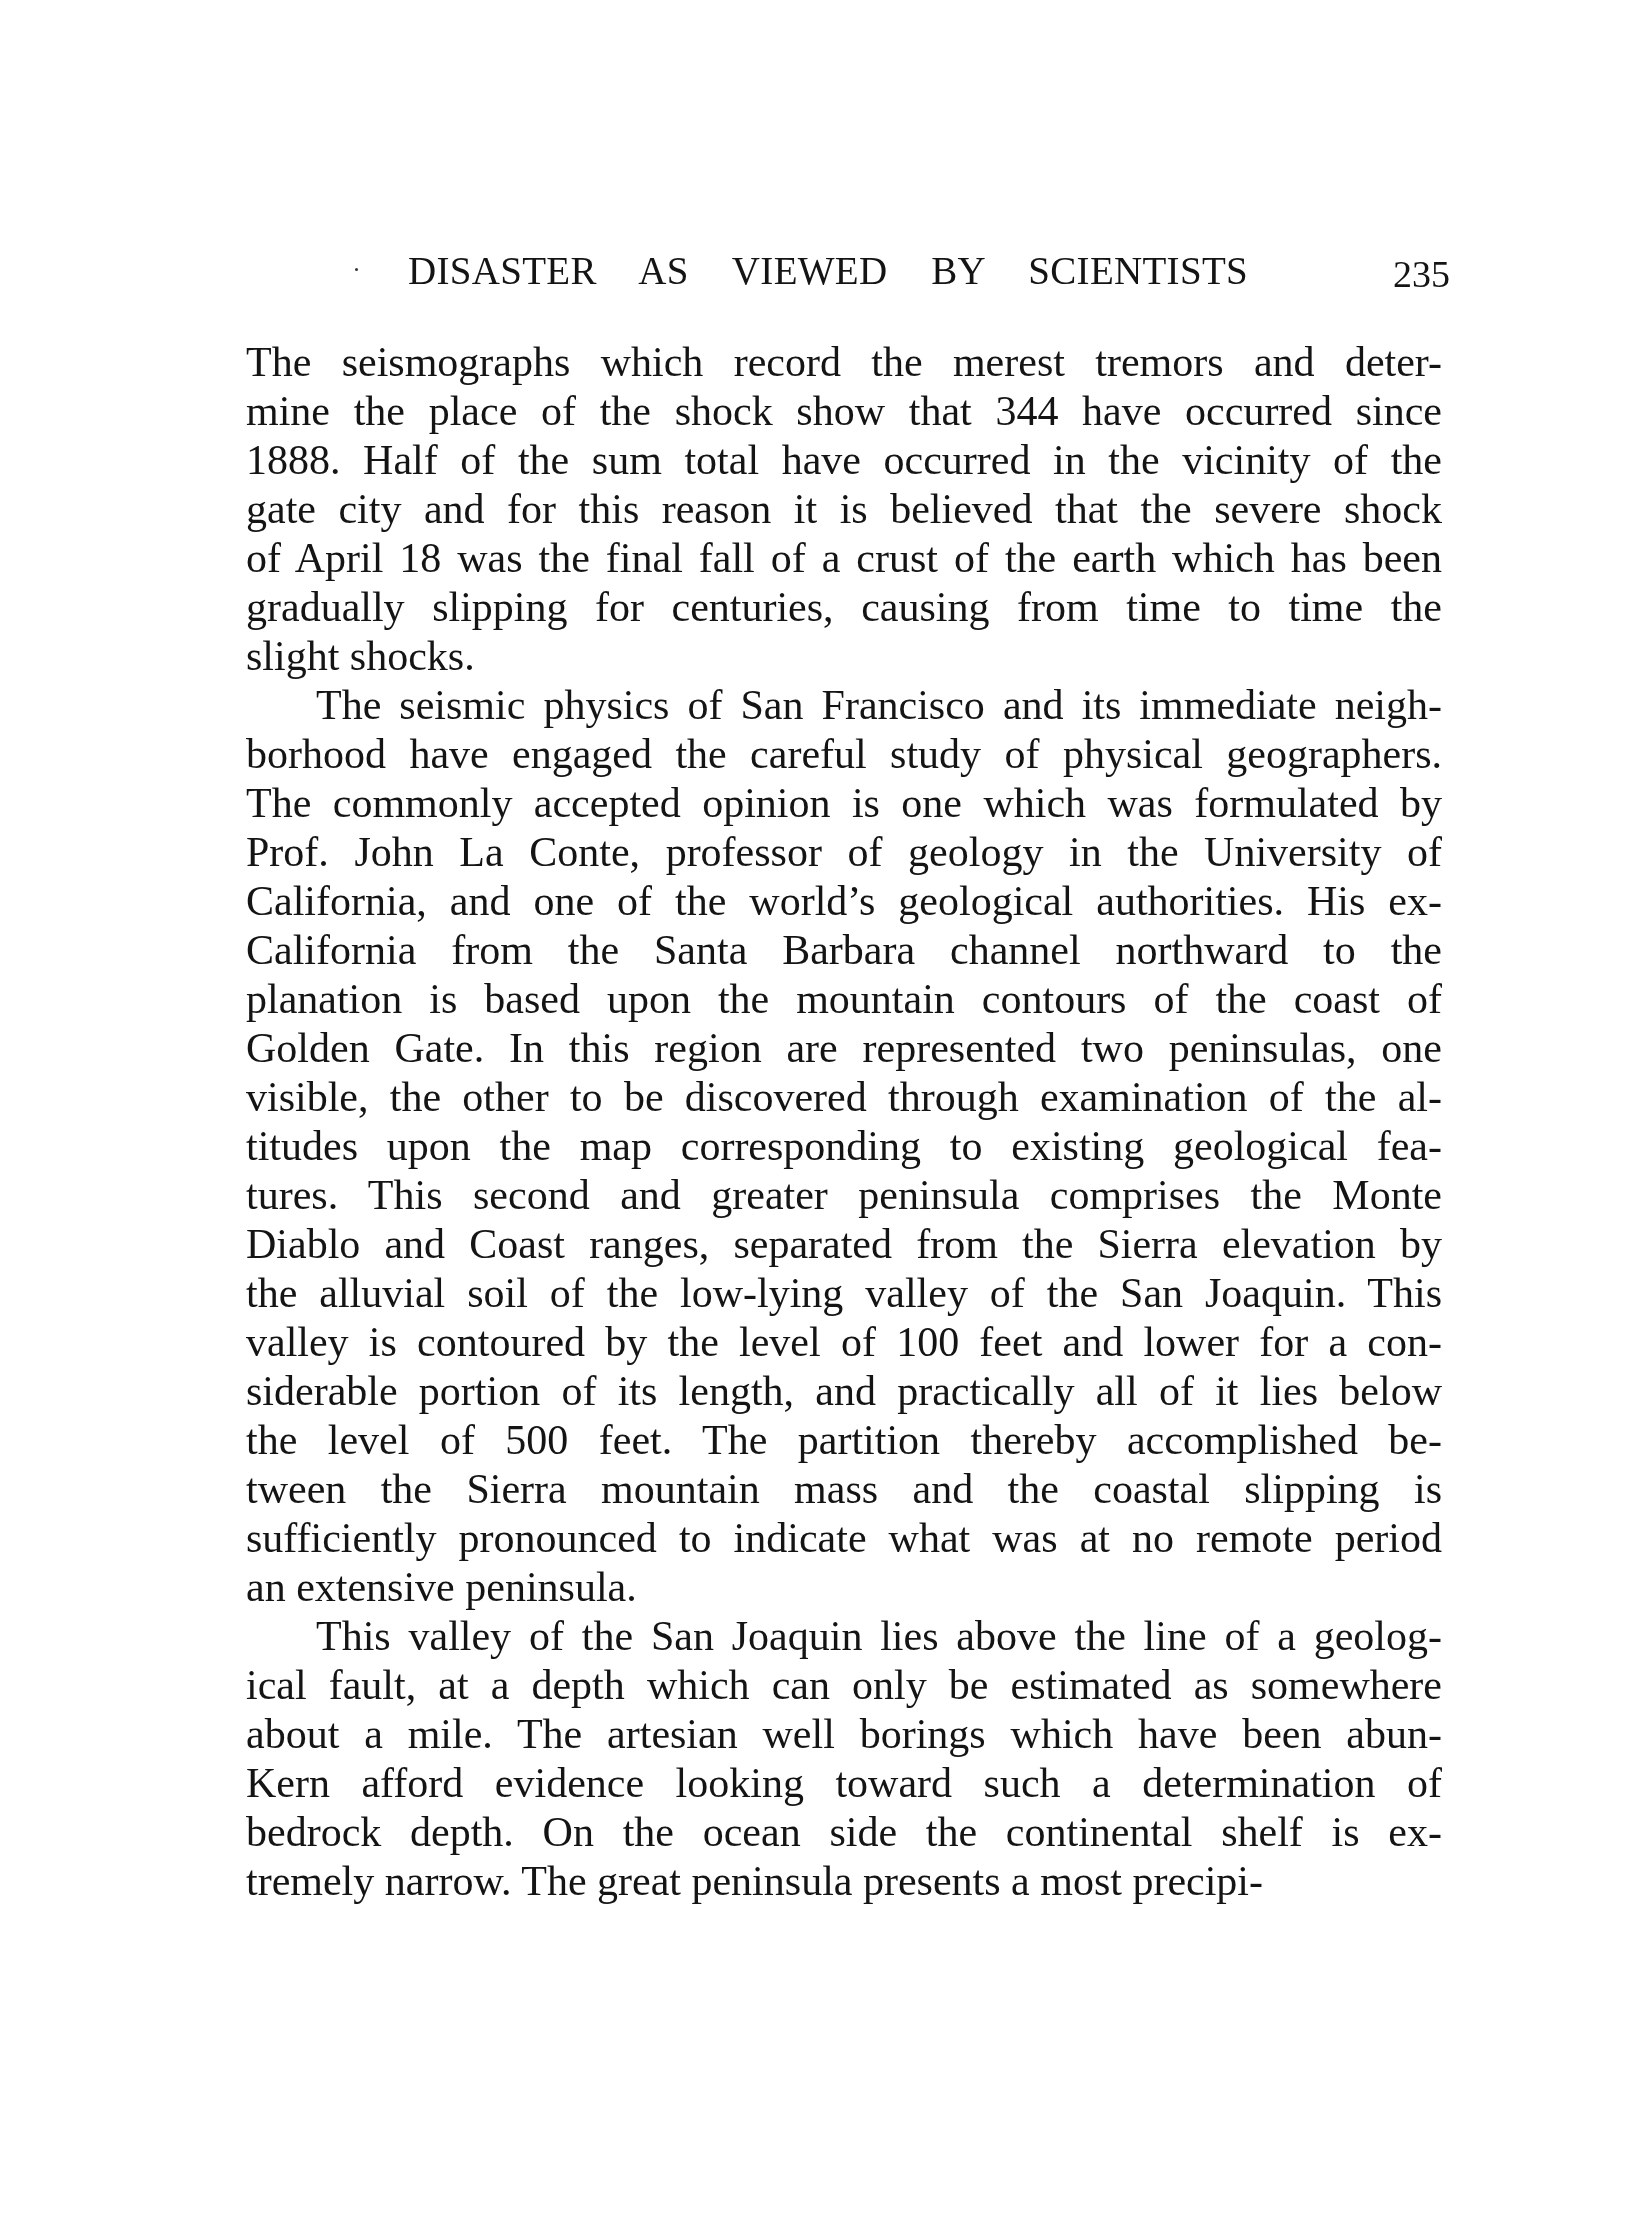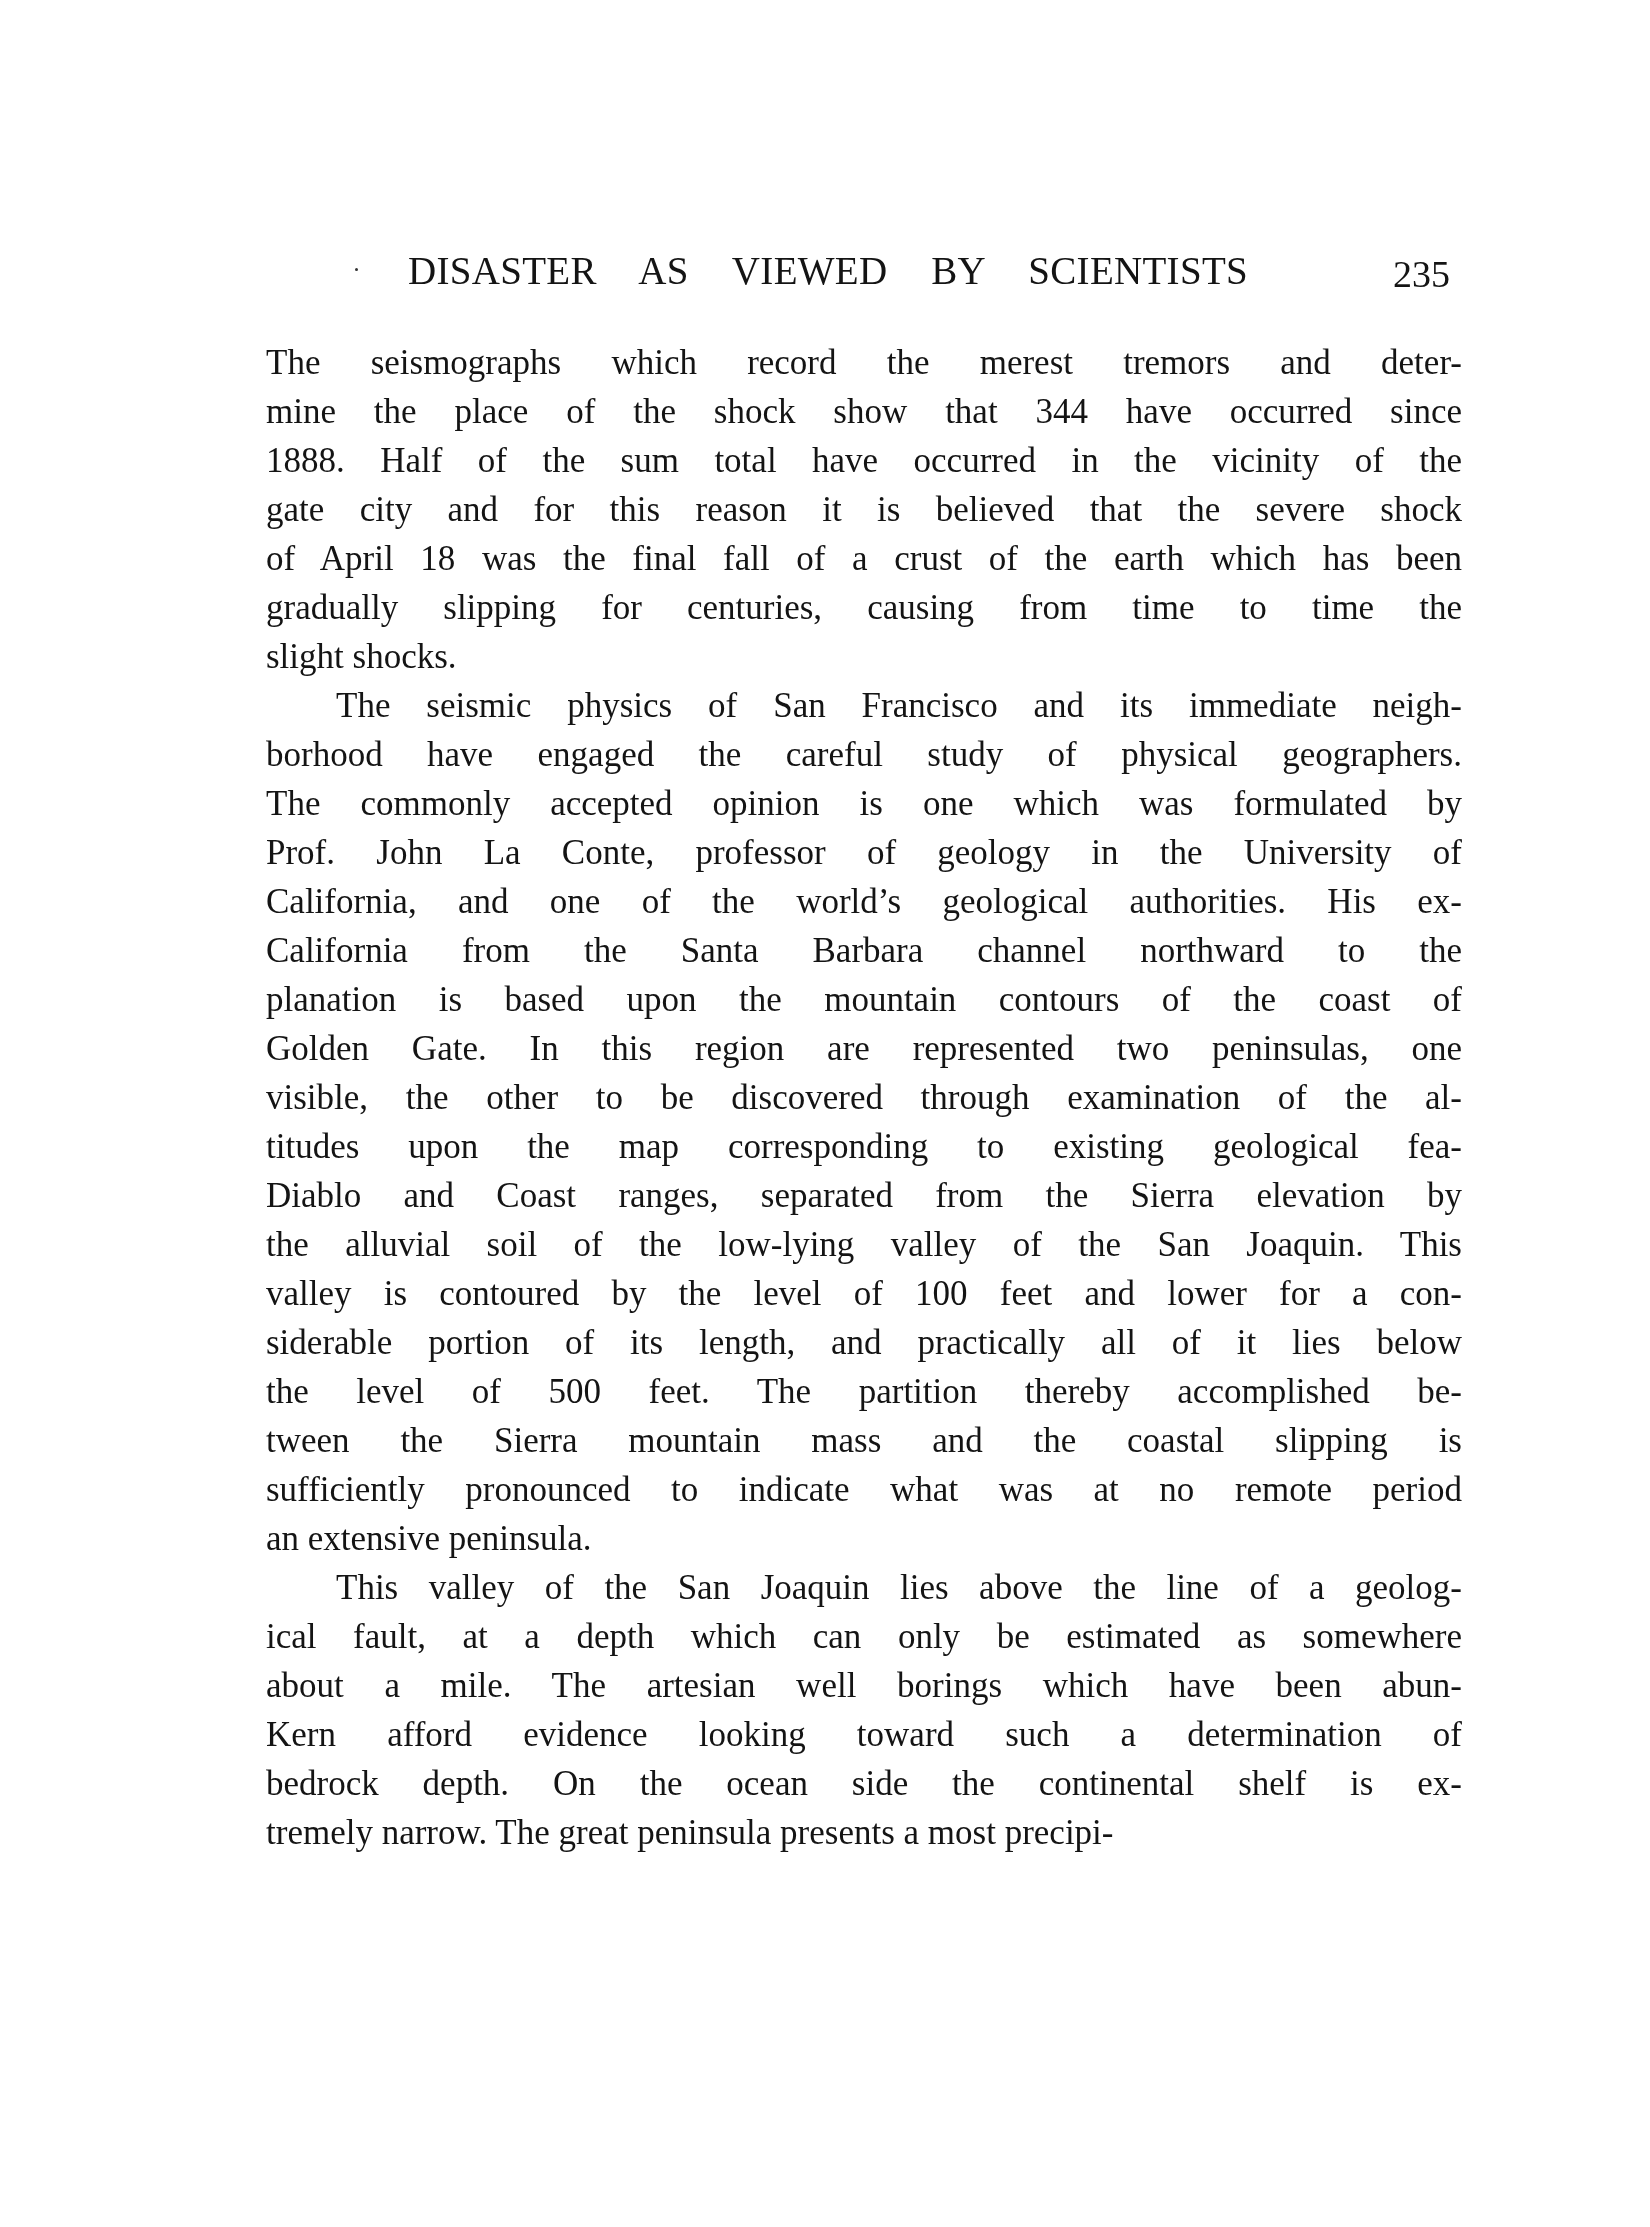--- a/index.html
+++ b/index.html
@@ -41,22 +41,21 @@
     width: 3.4px; height: 3.4px;
     background: #333;
     border-radius: 50%;
   }
 
   .body-text {
     position: absolute;
     left: 246px;
     top: 338px;
     width: 1196px;
-    font-size: 35px;
-    margin-left: 20px;
+    font-size: 42px;
   }
   .line {
     display: block;
     height: 49px;
     line-height: 49px;
     white-space: nowrap;
     text-align: justify;
     text-align-last: justify;
   }
   .line.last { text-align-last: left; }
@@ -84,20 +83,21 @@
         <span class="line indent">The seismic physics of San Francisco and its immediate neigh-</span>
         <span class="line">borhood have engaged the careful study of physical geographers.</span>
         <span class="line">The commonly accepted opinion is one which was formulated by</span>
         <span class="line">Prof. John La Conte, professor of geology in the University of</span>
         <span class="line">California, and one of the world’s geological authorities.  His ex-</span>
         <span class="line">California from the Santa Barbara channel northward to the</span>
         <span class="line">planation is based upon the mountain contours of the coast of</span>
         <span class="line">Golden Gate.  In this region are represented two peninsulas, one</span>
         <span class="line">visible, the other to be discovered through examination of the al-</span>
         <span class="line">titudes upon the map corresponding to existing geological fea-</span>
+        <span class="line">tures.  This second and greater peninsula comprises the Monte</span>
         <span class="line">Diablo and Coast ranges, separated from the Sierra elevation by</span>
         <span class="line">the alluvial soil of the low-lying valley of the San Joaquin.  This</span>
         <span class="line">valley is contoured by the level of 100 feet and lower for a con-</span>
         <span class="line">siderable portion of its length, and practically all of it lies below</span>
         <span class="line">the level of 500 feet.  The partition thereby accomplished be-</span>
         <span class="line">tween the Sierra mountain mass and the coastal slipping is</span>
         <span class="line">sufficiently pronounced to indicate what was at no remote period</span>
         <span class="line last">an extensive peninsula.</span>
       </div>
     <div id="para-2">

